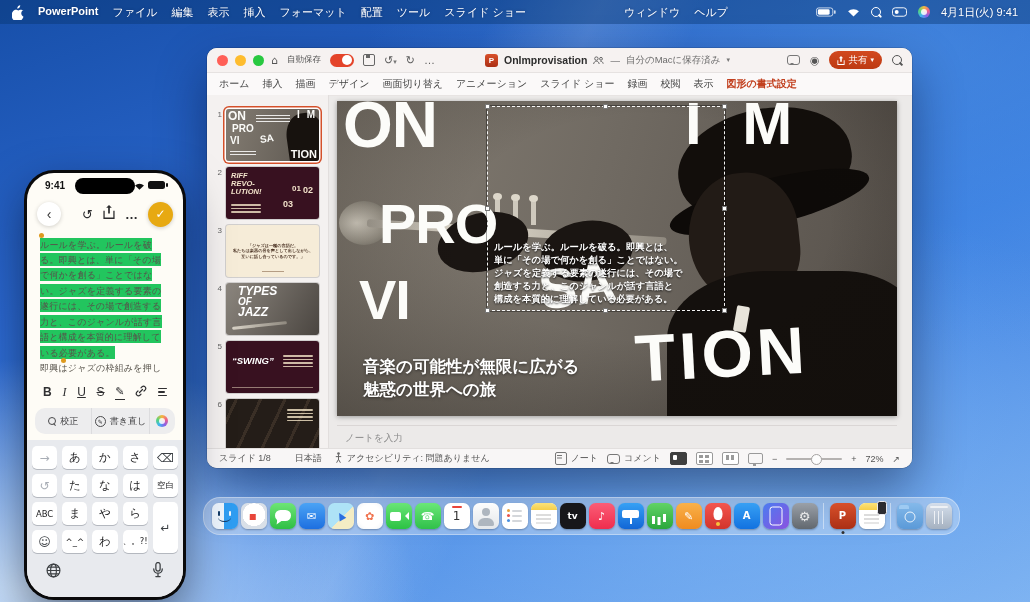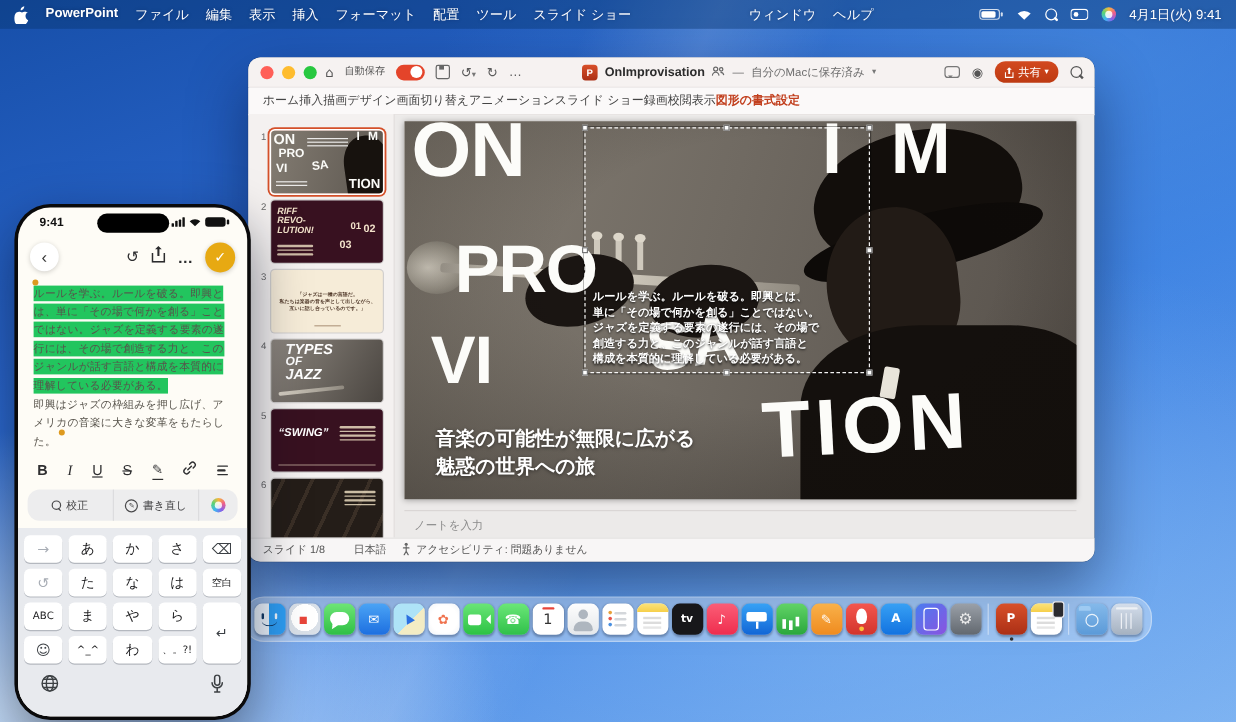--- a/index.html
+++ b/index.html
@@ -42,21 +42,21 @@
   .tb-center{position:absolute;left:278px;top:0;height:24px;display:flex;align-items:center;gap:6px}
   .ppticon{width:13px;height:13px;border-radius:3px;background:linear-gradient(#d8502a,#ab2f15);color:#fff;
     font-size:8px;font-weight:700;display:flex;align-items:center;justify-content:center}
   .doc-title{font-size:10.5px;font-weight:700;color:#2c2c2c}
   .saved{font-size:9.5px;color:#6c6c6c}
   .tb-right{position:absolute;right:10px;top:0;height:24px;display:flex;align-items:center;gap:10px}
   .sharebtn{display:flex;align-items:center;gap:3px;background:linear-gradient(#d2491f,#bd3a12);color:#fff;
     border-radius:10px;padding:2.5px 8px;font-size:9.5px}
   .magd{width:8px;height:8px;border:1.6px solid #555;border-radius:50%;position:relative}
   .magd::after{content:"";position:absolute;width:1.8px;height:4px;background:#555;left:7px;top:6.4px;transform:rotate(-45deg)}
-  #tabsbar{height:22px;display:flex;align-items:center;padding:0 12px;background:#fbf9f9;
+  #tabsbar{height:22px;display:flex;align-items:center;gap:13px;padding:0 12px;background:#fbf9f9;
     border-bottom:1px solid #e8e4e3;font-size:10px;color:#454545}
   .tab.active{color:#c2401f;font-weight:700}
   #content{position:absolute;top:47px;left:0;right:0;bottom:20px;display:flex}
   
   #rail{width:122px;background:#f4f1f0;border-right:1px solid #e2dedd;overflow:hidden;padding-top:14px;box-sizing:border-box}
   .thumbrow{display:flex;gap:4px;margin:0 0 6px 5px;align-items:flex-start}
   .tnum{width:10px;font-size:8px;color:#666;text-align:right;padding-top:1px}
   .thumb{width:93px;height:52px;border-radius:3px;position:relative;overflow:hidden;box-shadow:0 0 0 1px rgba(0,0,0,.14)}
   .thumb.sel{box-shadow:0 0 0 1.5px #fff, 0 0 0 3px #d4502a}
   .mini-letter{position:absolute;color:#fbfbf8;font-weight:800;line-height:1}
@@ -108,21 +108,21 @@
   .vc.read::after{content:"";position:absolute;left:3px;top:2px;width:3px;height:5px;background:#9a9a9a;box-shadow:5px 0 0 #9a9a9a}
   .monitor{width:13px;height:9px;border:1px solid #9a9a9a;border-radius:2px;position:relative}
   .monitor::after{content:"";position:absolute;left:4px;bottom:-3px;width:3px;height:2px;background:#9a9a9a}
   .sl-track{width:56px;height:2px;background:#b5b2b1;border-radius:1px;position:relative}
   .sl-knob{position:absolute;left:45%;top:-4px;width:9px;height:9px;border-radius:50%;background:#fdfdfd;border:1px solid #a5a2a1}
   .note-ic{width:10px;height:11px;border:1px solid #777;border-radius:2px;position:relative}
   .note-ic::after{content:"";position:absolute;left:1.5px;top:2px;width:5px;height:1px;background:#777;box-shadow:0 2.5px 0 #777}
   .bub{width:11px;height:8px;border:1px solid #777;border-radius:3px;position:relative}
   .bub::after{content:"";position:absolute;left:2px;bottom:-3px;border:2px solid transparent;border-top-color:#777}
   
-  #iphone{position:absolute;left:12px;top:170px;width:197px;height:430px;z-index:40}
+  #iphone{position:absolute;left:24px;top:170px;width:162px;height:430px;z-index:40}
   .ph-frame{width:100%;height:100%;background:#0a0a0b;border-radius:30px;padding:3px;box-sizing:border-box;
     box-shadow:0 18px 44px rgba(0,10,30,.5)}
   .ph-screen{width:100%;height:100%;border-radius:27px;background:#fefcf6;overflow:hidden;position:relative;
     display:flex;flex-direction:column;box-sizing:border-box}
   .ph-status{height:24px;display:flex;align-items:center;padding:0 18px;position:relative;flex:0 0 auto}
   .ph-time{font-size:10px;font-weight:700;color:#111}
   .island{position:absolute;left:50%;top:5px;transform:translateX(-50%);width:60px;height:16px;background:#000;border-radius:9px}
   .ph-sr{margin-left:auto;display:flex;align-items:center;gap:3px}
   .sigbars{display:flex;align-items:flex-end;gap:1px}
   .sigbars i{width:2px;background:#111;border-radius:.5px}
@@ -456,20 +456,37 @@
     <span>スライド 1/8</span>
     <span></span>
     <span>日本語</span>
     <span>
       <svg width="9" height="11" viewBox="0 0 9 11">
           <circle cx="4.5" cy="1.6" r="1.3" fill="#666"></circle>
           <path d="M4.5 3.4v4M2.2 4.6h4.6M4.5 7.4 2.8 10.4M4.5 7.4l1.7 3" stroke="#666" fill="none" stroke-linecap="round"></path>
         </svg>
     </span>
     <span style="margin-left:-8px">アクセシビリティ: 問題ありません</span>
+    <div class="sb-right">
+      <span class="note-ic"></span>
+      <span style="margin-left:-5px">ノート</span>
+      <span class="bub"></span>
+      <span style="margin-left:-5px">コメント</span>
+      <span class="vc active"></span>
+      <span class="vc grid"></span>
+      <span class="vc read"></span>
+      <span class="monitor"></span>
+      <span>−</span>
+      <span class="sl-track">
+          <span class="sl-knob"></span>
+        </span>
+      <span>+</span>
+      <span>72%</span>
+      <span class="sym">↗</span>
+    </div>
   </div>
 </div>
 
 <div id="dock">
   <div class="dock-group">
       <div class="dicon ic-finder" style="background: linear-gradient(90deg, rgb(238, 246, 254) 0px, rgb(238, 246, 254) 46%, rgb(46, 157, 242) 46%);">
       <span class="g"></span>
     </div>
       <div class="dicon ic-safari" style="background: radial-gradient(circle at 50% 45%, rgb(255, 255, 255) 0px, rgb(255, 255, 255) 58%, rgb(217, 224, 232) 59%);">
       <span class="g" style="color: rgb(232, 69, 58);">◆</span>

